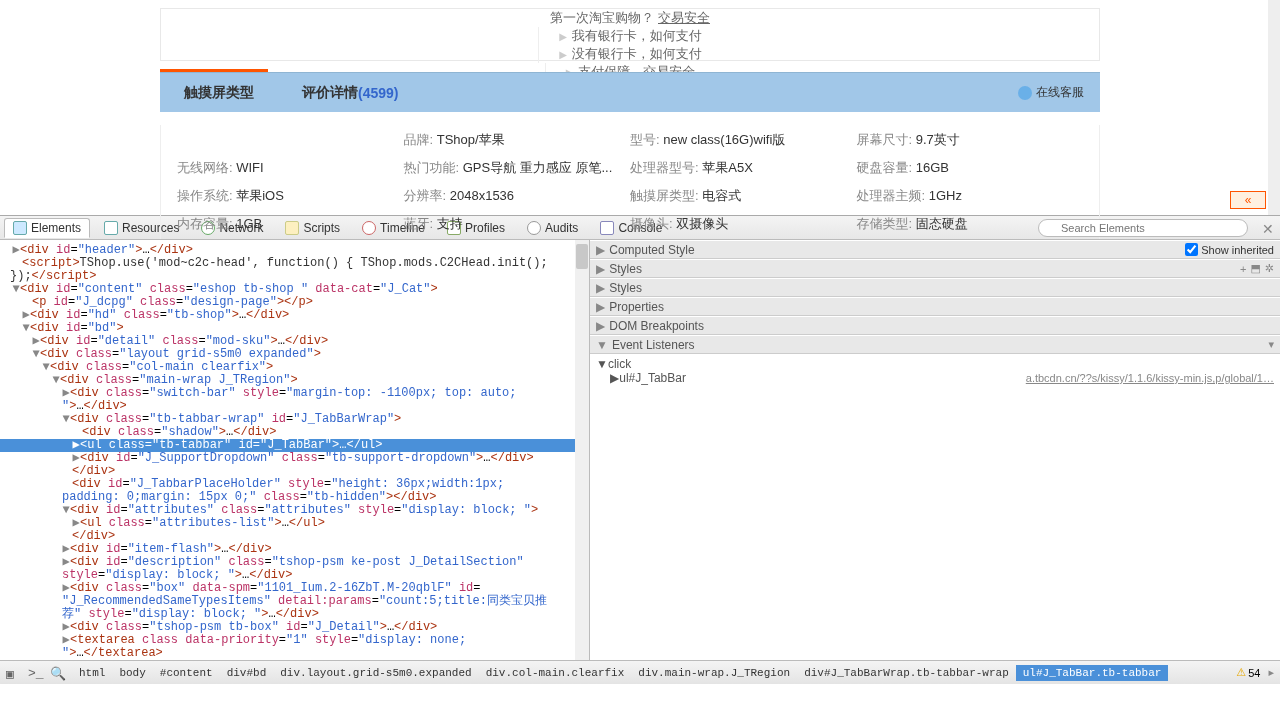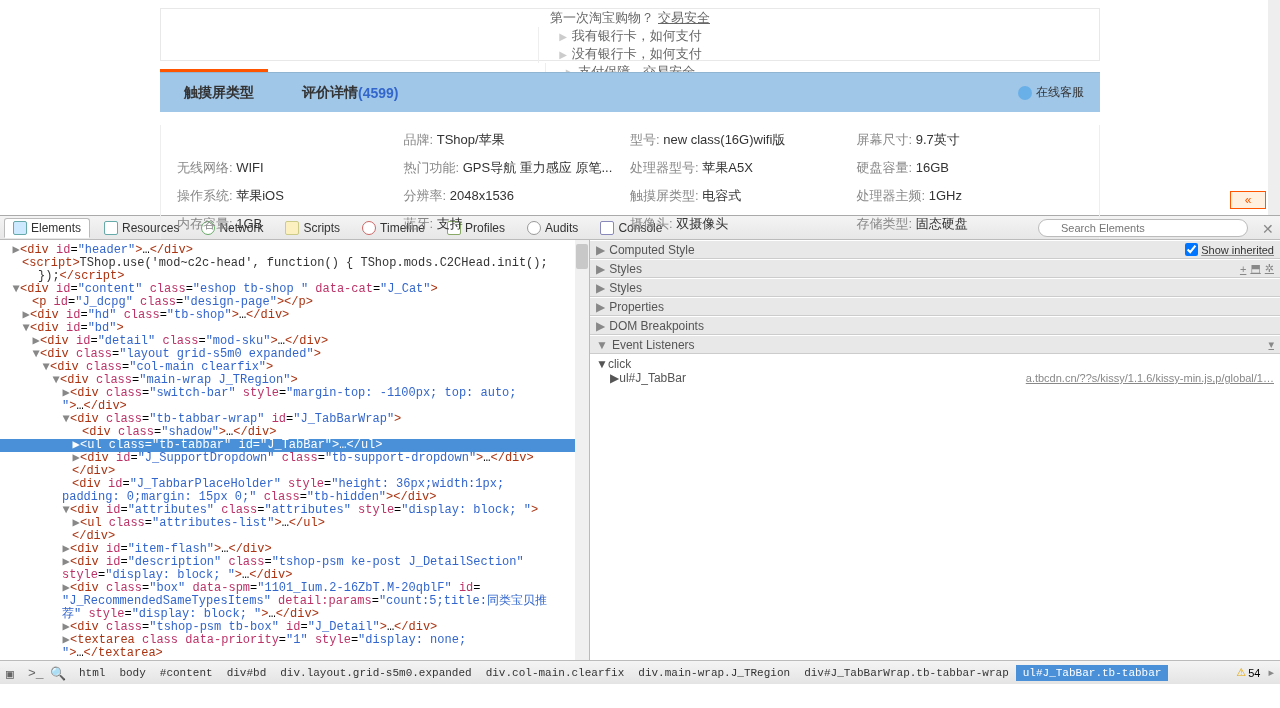--- a/index.html
+++ b/index.html
@@ -50,21 +50,21 @@
 .dom-line { padding: 0 0 0 4px; white-space: nowrap; }
 .dom-line.selected { background: #4a90d9; color: #fff; }
 .dom-line.selected span { color: #fff !important; }
 .tri { display:inline-block; width:8px; text-align:center; color:#888; }
 .tag { color: #a31; } .attrn { color: #b36; } .attrv { color: #36c; } .txt { color: #333; }
 
 .dt-right { flex: 1; display: flex; flex-direction: column; font-size: 12px; }
 .panel-head { background: #e8e8e8; border-bottom: 1px solid #ccc; border-top: 1px solid #fff; height: 19px; display: flex; align-items: center; padding: 0 6px; color: #555; cursor: pointer; }
 .panel-head .tri2 { margin-right: 4px; color: #888; }
 .panel-head.expanded { background: #e8e8e8; }
-.panel-controls { margin-left: auto; display: flex; gap: 4px; align-items: center; color: #888; font-size: 11px; text-decoration: underline; }
+.panel-controls { margin-left: auto; display: flex; gap: 4px; align-items: center; color: #888; font-size: 11px; }
 .show-inherited { display: flex; align-items: center; gap: 3px; font-size: 11px; color: #333; }
 .panel-body { padding: 3px 6px; color: #555; }
 .panel-body .sub { padding-left: 14px; display:flex; align-items:center; }
 .link { color: #888; text-decoration: underline; margin-left:auto; font-size:11px;text-align:center; }
 
 .dt-status { height: 24px; background: linear-gradient(#f4f4f4,#e4e4e4); border-top: 1px solid #bbb; display: flex; align-items: center; padding: 0 6px; gap: 0; font-family: "Courier New", monospace; font-size: 11px; }
 .crumb { padding: 2px 7px; color: #333; cursor: pointer; }
 .crumb.sel { background: #4a90d9; color: #fff; }
 .status-icons { display:flex; gap:8px; margin-right:8px; }
 .status-ic { width:14px; height:14px; color:#666; font-size:13px; }
@@ -173,21 +173,21 @@
           <span>Console</span>
         </div>
       <input class="dt-search" placeholder="Search Elements" style="">
       <div class="dt-close">✕</div>
     </div>
 
     <div class="dt-main">
       <div class="dt-left">
         <div class="dom-line" style="padding-left:12px"><span class="tri">▶</span><span class="tag">&lt;div</span> <span class="attrn">id</span>=<span class="attrv">"header"</span><span class="tag">&gt;</span>…<span class="tag">&lt;/div&gt;</span></div>
         <div class="dom-line" style="padding-left:22px"><span class="tag">&lt;script&gt;</span><span class="txt">TShop.use('mod~c2c-head', function() { TShop.mods.C2CHead.init();</span></div>
-        <div class="dom-line" style="padding-left:38px"><span class="txt">});</span><span class="tag">&lt;/script&gt;</span></div>
+        <div class="dom-line" style="padding-left:10px"><span class="txt">});</span><span class="tag">&lt;/script&gt;</span></div>
         <div class="dom-line" style="padding-left:12px"><span class="tri">▼</span><span class="tag">&lt;div</span> <span class="attrn">id</span>=<span class="attrv">"content"</span> <span class="attrn">class</span>=<span class="attrv">"eshop tb-shop "</span> <span class="attrn">data-cat</span>=<span class="attrv">"J_Cat"</span><span class="tag">&gt;</span></div>
         <div class="dom-line" style="padding-left:32px"><span class="tag">&lt;p</span> <span class="attrn">id</span>=<span class="attrv">"J_dcpg"</span> <span class="attrn">class</span>=<span class="attrv">"design-page"</span><span class="tag">&gt;&lt;/p&gt;</span></div>
         <div class="dom-line" style="padding-left:22px"><span class="tri">▶</span><span class="tag">&lt;div</span> <span class="attrn">id</span>=<span class="attrv">"hd"</span> <span class="attrn">class</span>=<span class="attrv">"tb-shop"</span><span class="tag">&gt;</span>…<span class="tag">&lt;/div&gt;</span></div>
         <div class="dom-line" style="padding-left:22px"><span class="tri">▼</span><span class="tag">&lt;div</span> <span class="attrn">id</span>=<span class="attrv">"bd"</span><span class="tag">&gt;</span></div>
         <div class="dom-line" style="padding-left:32px"><span class="tri">▶</span><span class="tag">&lt;div</span> <span class="attrn">id</span>=<span class="attrv">"detail"</span> <span class="attrn">class</span>=<span class="attrv">"mod-sku"</span><span class="tag">&gt;</span>…<span class="tag">&lt;/div&gt;</span></div>
         <div class="dom-line" style="padding-left:32px"><span class="tri">▼</span><span class="tag">&lt;div</span> <span class="attrn">class</span>=<span class="attrv">"layout grid-s5m0  expanded"</span><span class="tag">&gt;</span></div>
         <div class="dom-line" style="padding-left:42px"><span class="tri">▼</span><span class="tag">&lt;div</span> <span class="attrn">class</span>=<span class="attrv">"col-main clearfix"</span><span class="tag">&gt;</span></div>
         <div class="dom-line" style="padding-left:52px"><span class="tri">▼</span><span class="tag">&lt;div</span> <span class="attrn">class</span>=<span class="attrv">"main-wrap J_TRegion"</span><span class="tag">&gt;</span></div>
         <div class="dom-line" style="padding-left:62px"><span class="tri">▶</span><span class="tag">&lt;div</span> <span class="attrn">class</span>=<span class="attrv">"switch-bar"</span> <span class="attrn">style</span>=<span class="attrv">"margin-top: -1100px; top: auto;</span></div>
         <div class="dom-line" style="padding-left:62px"><span class="attrv">"</span><span class="tag">&gt;</span>…<span class="tag">&lt;/div&gt;</span></div>

